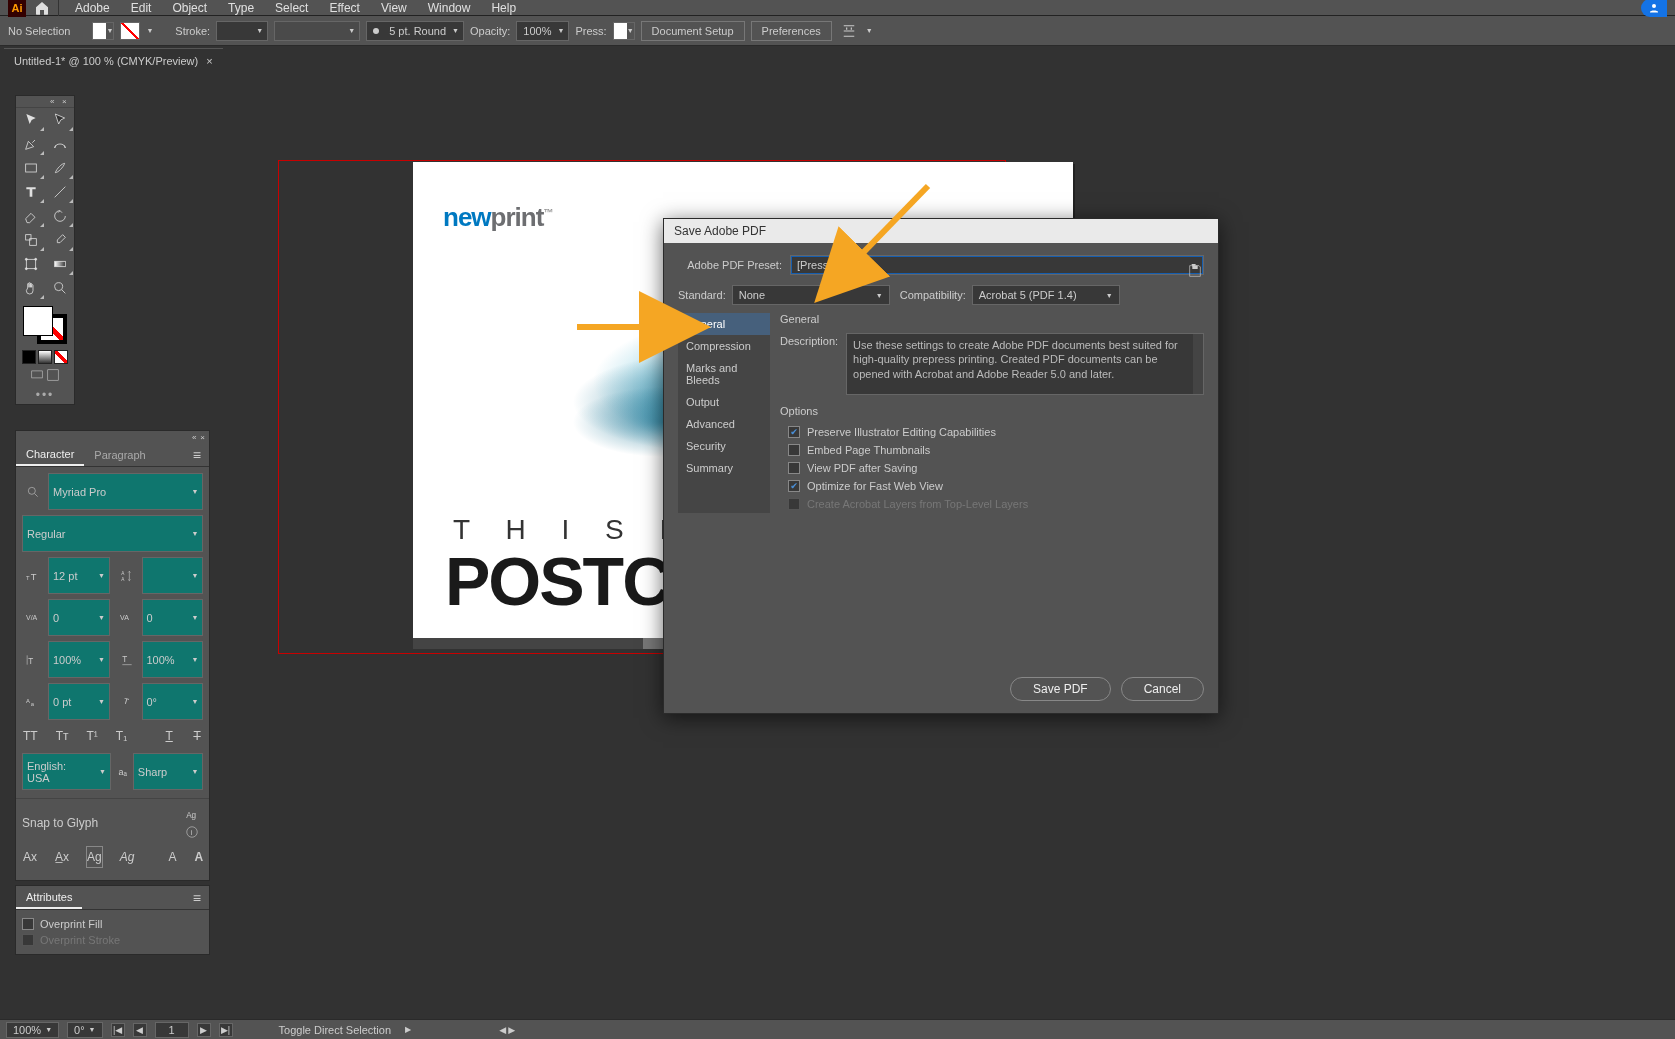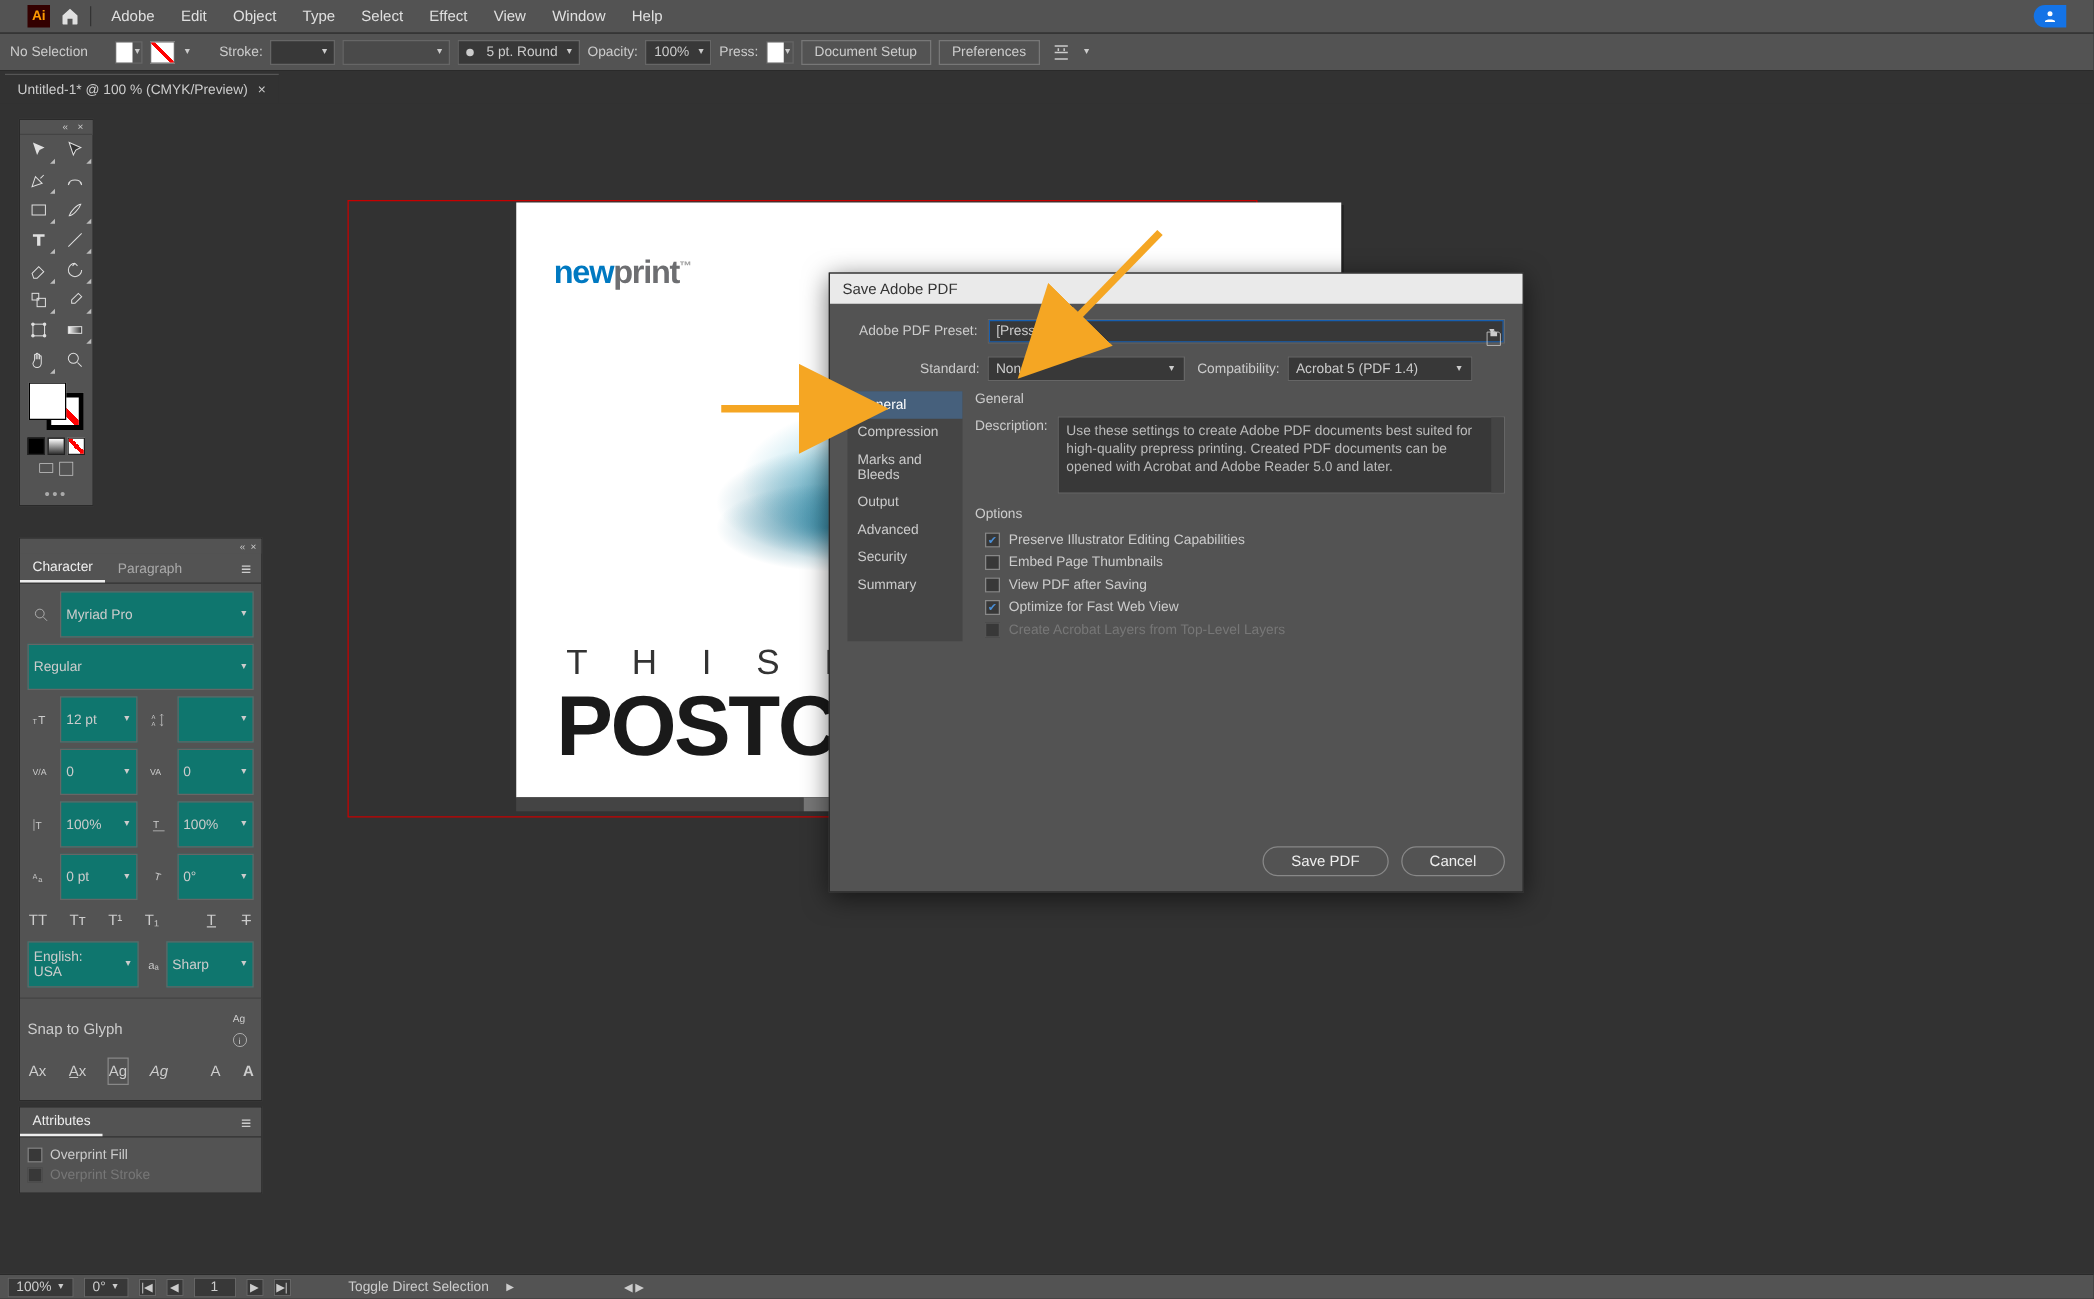--- a/index.html
+++ b/index.html
@@ -1,19 +1,19 @@
 <!DOCTYPE html>
 <html><head>
 <meta charset="utf-8">
 <style>
 * { margin:0; padding:0; box-sizing:border-box; font-family:"Segoe UI",Tahoma,sans-serif; user-select:none; }
 body { background:#323232; width:1675px; height:1039px; overflow:hidden; position:relative; color:#ccc; font-size:12px; }
 
 
-.menubar { height:27px; background:#535353; display:flex; align-items:center; padding:0 22px; gap:3px; border-bottom:1px solid #222; }
+.menubar { height:16px; background:#535353; display:flex; align-items:center; padding:0 8px; gap:3px; border-bottom:1px solid #222; }
 .menubar .logo { width:18px; height:18px; background:#330000; color:#ff9a00; font-weight:bold; text-align:center; font-size:11px; line-height:18px; margin-right:4px; }
 .menubar .home { width:18px; height:18px; display:flex; align-items:center; justify-content:center; }
 .menubar .home svg { width:16px; height:16px; fill:#e0e0e0; }
 .menubar .mi { padding:4px 9px; color:#e0e0e0; cursor:default; font-size:12px; }
 .menubar .acct { margin-left:auto; width:26px; height:18px; background:#1473e6; border-radius:10px 0 0 10px; display:flex; align-items:center; justify-content:center; }
 
 
 .controlbar { height:30px; background:#535353; border-bottom:1px solid #2a2a2a; display:flex; align-items:center; padding:0 8px; gap:6px; font-size:11px; }
 .controlbar .lbl { color:#ccc; }
 .swatch { width:22px; height:18px; border:1px solid #666; display:flex; }
@@ -596,21 +596,21 @@
           <span>[Press Quality]</span>
           <span class="caret">▼</span>
         </div>
     </div>
     <div class="saveicon"><svg viewBox="0 0 24 24">
           <path d="M4 4h14l2 2v14H4z" fill="none" stroke="#ccc"></path>
           <rect x="8" y="4" width="8" height="5" fill="#ccc"></rect>
           <path d="M12 2v6M10 4l2-2 2 2" stroke="#ccc" fill="none"></path>
         </svg></div>
     <div class="drow2">
-      <div class="half" style="margin-left:58px">
+      <div class="half" style="">
         <span class="dlbl2">Standard:</span>
         <div class="dsel2" style="width:158px">
             <span>None</span>
             <span class="caret" style="margin-left:auto;font-size:7px">▼</span>
           </div>
       </div>
       <div class="half">
         <span class="dlbl2">Compatibility:</span>
         <div class="dsel2" style="width:148px">
             <span>Acrobat 5 (PDF 1.4)</span>

